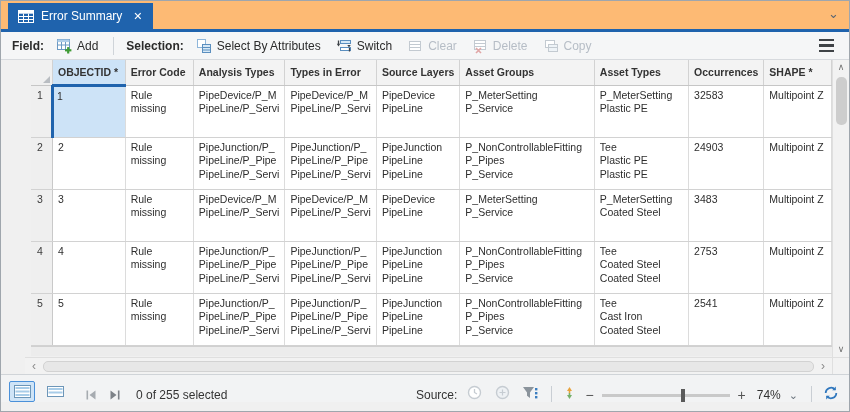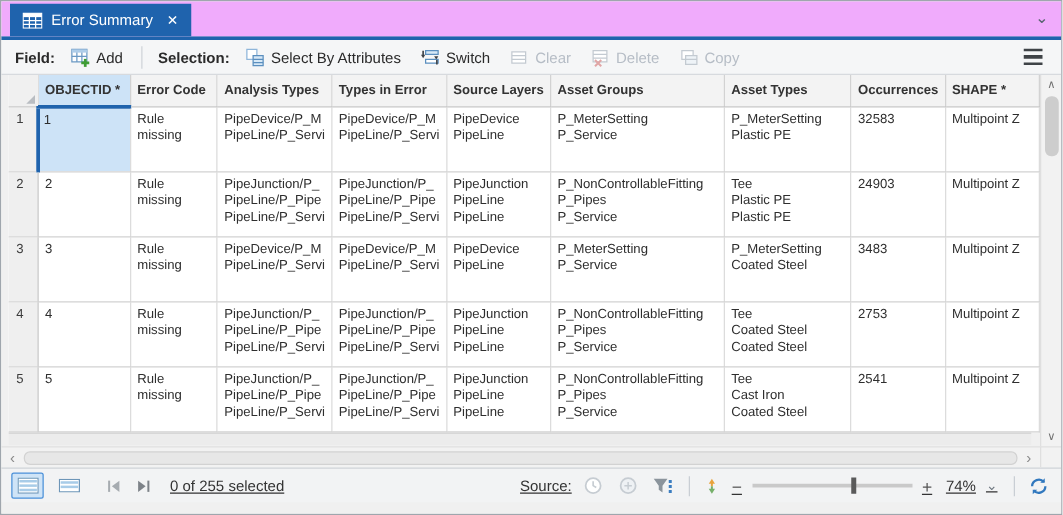--- a/index.html
+++ b/index.html
@@ -1,39 +1,39 @@
 <!DOCTYPE html>
 <html><head>
 <meta charset="utf-8">
 <style>
   * { margin:0; padding:0; box-sizing:border-box; }
   body { background:#e8e8e8; font-family:"Liberation Sans","DejaVu Sans",sans-serif; }
   .window { width:850px; height:412px; border:1px solid #9fa6ad; background:#f0f0f0;
             display:flex; flex-direction:column; overflow:hidden; }
 
   
-  .tabbar { height:28px; background:#f0abfc; display:flex; align-items:flex-end; position:relative; flex:none; }
+  .tabbar { height:28px; background:#fdba74; display:flex; align-items:flex-end; position:relative; flex:none; }
   .tab { margin-left:7px; height:26px; background:#1f63ad; color:#fff; display:flex; align-items:center;
          gap:7px; padding:0 10px; font-size:12px; cursor:default; }
   .tab-close { font-size:11px; margin-left:4px; }
   .pane-chevron { position:absolute; right:10px; top:5px; color:#5a6572; font-size:13px; }
   .blue-strip { height:3px; background:#1f63ad; flex:none; }
 
   
   .toolbar { height:28px; background:#f5f6f7; border-bottom:1px solid #d7dade; display:flex;
              align-items:center; font-size:12px; color:#2b2b2b; padding:0 8px; gap:3px; flex:none; }
   .tb-label { font-weight:bold; margin:16px 3px; }
   .tbtn { display:flex; align-items:center; gap:5px; padding:2px 6px; white-space:nowrap; }
   .tbtn.disabled { color:#b6bdc6; }
   .tb-sep { width:1px; height:18px; background:#cfd4d9; margin:0 6px; }
   .menu-btn { margin-left:auto; margin-right:4px; display:flex; flex-direction:column; gap:3px; padding:3px; }
   .menu-btn i { display:block; width:15px; height:2.5px; background:#3f4347; }
 
   
-  .table-area { flex:1; display:flex; flex-direction:column; background:#f0f0f0; overflow:hidden; }
+  .table-area { flex:1; display:flex; flex-direction:column; background:#f0f0f0; overflow:hidden;margin-left:24px; }
   .grid-row { flex:1; display:flex; overflow:hidden; }
   .grid-wrap { flex:1; padding-left:6px; overflow:hidden; background:#f0f0f0; }
   table { border-collapse:collapse; table-layout:fixed; background:#fff; }
   th { background:#f3f3f3; border-right:1px solid #d2d2d2; border-bottom:1px solid #c6c6c6;
        font-size:10.5px; font-weight:bold; text-align:left; padding:0 5px; height:25px; color:#333;
        white-space:nowrap; overflow:hidden; }
   th.selected-col { background:#cde3f7; border-bottom:3px solid #1f63ad; }
   th.corner-cell { width:24px; background:#f0f0f0; position:relative; }
   .corner-tri { position:absolute; right:2px; bottom:2px; width:0; height:0;
                 border-left:7px solid transparent; border-bottom:7px solid #b9bdc2; }
@@ -56,21 +56,21 @@
   .v-space { flex:1; }
   .h-scroll-row { height:17px; display:flex; flex:none; }
   .h-scrollbar { flex:1; background:#f2f2f2; border-top:1px solid #dfdfdf; display:flex;
                  align-items:center; font-size:12px; color:#8a8a8a; padding:0 2px; }
   .h-arrow { width:14px; text-align:center; line-height:15px; }
   .h-thumb { flex:1; height:11px; background:#e7e7e7; border:1px solid #d2d2d2; border-radius:5px; margin:0 2px; }
   .scroll-corner { width:17px; background:#f2f2f2; border-left:1px solid #dfdfdf; border-top:1px solid #dfdfdf; }
 
   
   .statusbar { height:28px; background:#f2f3f4; border-top:1px solid #d0d4d8; display:flex;
-               align-items:center; padding:0 8px; gap:7px; font-size:12px; color:#333; flex:none;text-decoration:underline; }
+               align-items:flex-end; padding:0 8px; gap:7px; font-size:12px; color:#333; flex:none; }
   .sb-toggle { width:26px; height:21px; display:flex; align-items:center; justify-content:center;
                border:1px solid transparent; border-radius:2px; }
   .sb-toggle.selected { border-color:#4a90d9; background:#cfe4f7; }
   .sb-nav { display:flex; align-items:center; gap:6px; margin-left:8px; }
   .flex1 { flex:1; }
   .sb-iconbtn { display:flex; align-items:center; padding:1px 2px; }
   .sb-sep { width:1px; height:16px; background:#c9ced4; margin:0 2px; }
   .slider-wrap { display:flex; align-items:center; gap:8px; }
   .pm { font-size:14px; color:#555; line-height:14px; }
   .slider-track { width:128px; height:3px; background:#c9c9c9; position:relative; }

